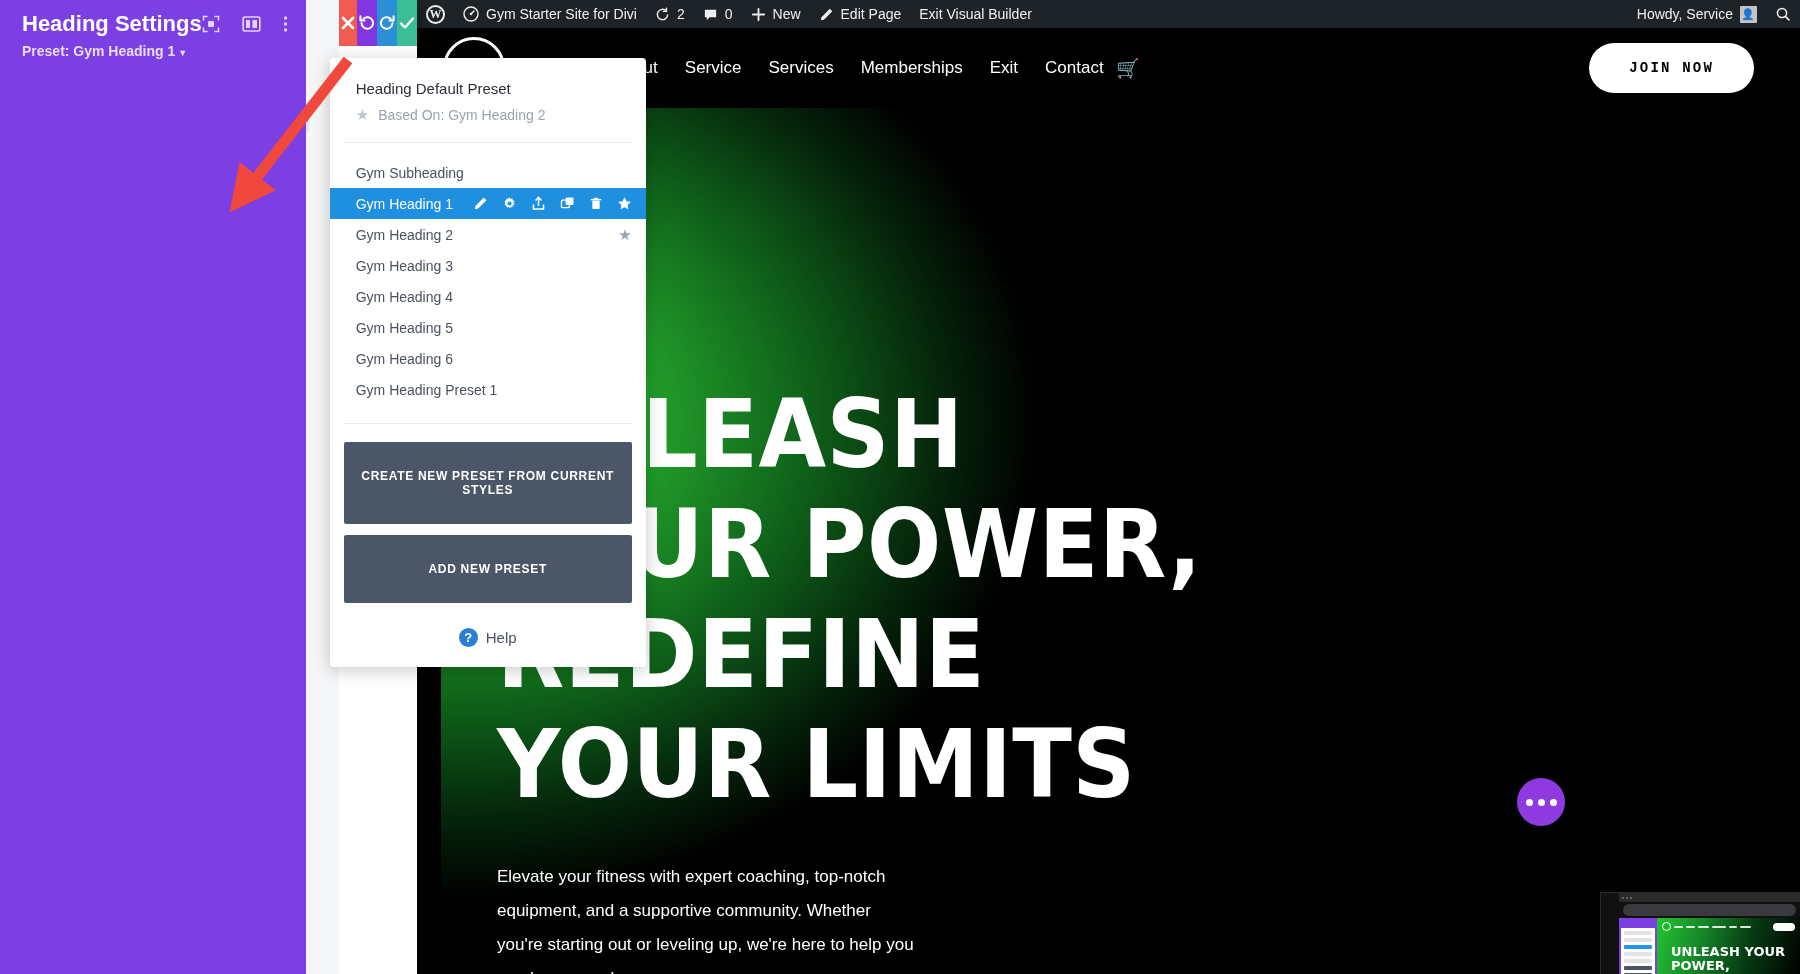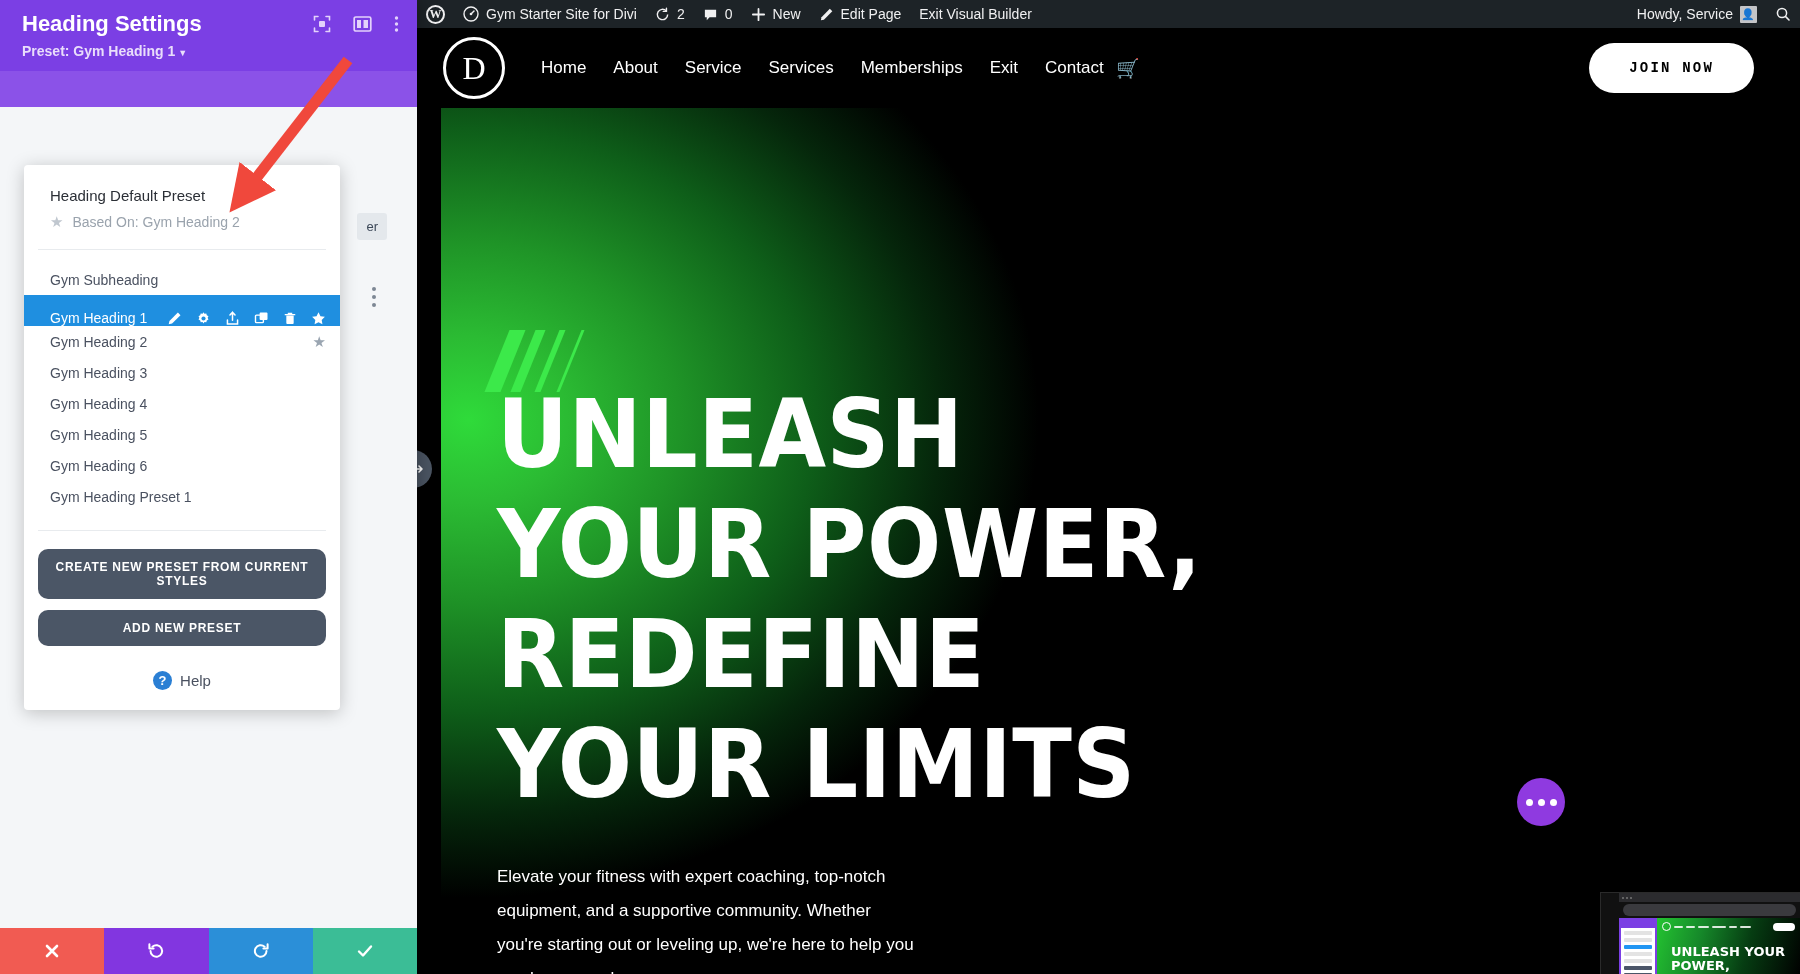--- a/index.html
+++ b/index.html
@@ -149,21 +149,21 @@
     background: #4b5563; color: #fff;
     display: flex; align-items: center; justify-content: center;
     z-index: 45; font-size: 16px;
   }
 
   
   .divi-panel {
     position: absolute; top: 0; left: 0; width: 417px; height: 974px;
     background: #fff; z-index: 50;
     box-shadow: 0 0 18px rgba(0,0,0,.35);
-    display: flex; flex-direction: column;
+    display: flex; flex-direction: row;
   }
   .panel-head {
     background: #7b3fe4; color: #fff;
     padding: 11px 18px 12px 22px;
     position: relative; z-index: 3;
   }
   .panel-head-row { display: flex; align-items: flex-start; }
   .panel-title { font-size: 22px; font-weight: bold; line-height: 1.2; }
   .panel-head-icons { margin-left: auto; display: flex; align-items: center; gap: 22px; padding-top: 4px; }
   .hi { color: #e3d2fb; display: flex; align-items: center; }
@@ -201,34 +201,34 @@
     margin-top: 9px; color: #9aa3ad; font-size: 14px;
   }
   .star { color: #c0c7cf; font-size: 15px; }
   .dd-sep { height: 1px; background: #e8ebee; margin: 18px 14px 10px; }
   .dd-list { padding: 4px 0; }
   .dd-item {
     display: flex; align-items: center;
     height: 31px; padding: 0 14px 0 26px;
     font-size: 14px; color: #4a5160;
   }
-  .dd-item.active { background: #1f8fe0; color: #fff; align-items: flex-end; }
+  .dd-item.active { background: #1f8fe0; color: #fff; }
   .dd-item .label { flex: 1; }
   .dd-actions { display: flex; align-items: center; gap: 14px; color: #fff; }
   .dd-actions svg { display: block; }
   .dd-star-right { color: #9aa5b1; font-size: 15px; }
   .dd-sep2 { height: 1px; background: #e8ebee; margin: 14px 14px 0; }
   .dd-btns { padding: 18px 14px 0; }
   .dd-btn {
     display: block; width: 100%;
     background: #4b5666; color: #fff; border: none;
-    padding: 11px 6px; margin-bottom: 11px;
+    padding: 27px 6px; margin-bottom: 11px;
     font-size: 12px; font-weight: bold; letter-spacing: .7px;
     font-family: "Liberation Sans", sans-serif;
-    border-radius: 10px;
+    border-radius: 2px;
   }
   .dd-help {
     display: flex; align-items: center; justify-content: center;
     gap: 8px; padding: 14px 0 10px;
     color: #4a5160; font-size: 15px;
   }
   .help-circle {
     width: 19px; height: 19px; border-radius: 50%;
     background: #2a7fd4; color: #fff;
     display: flex; align-items: center; justify-content: center;

